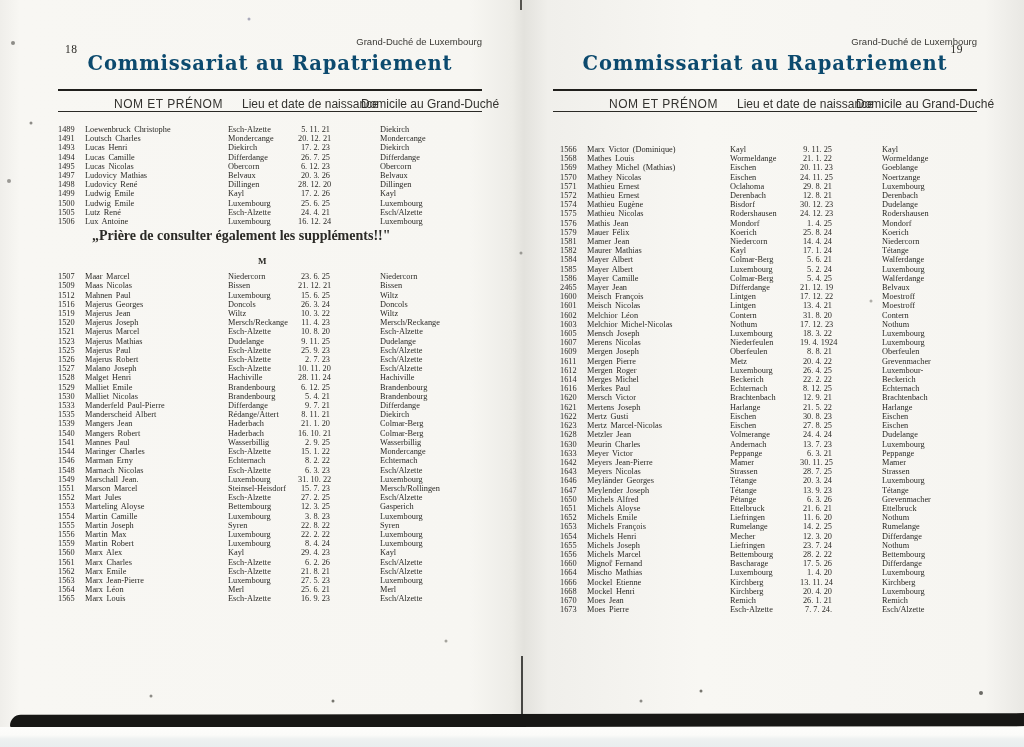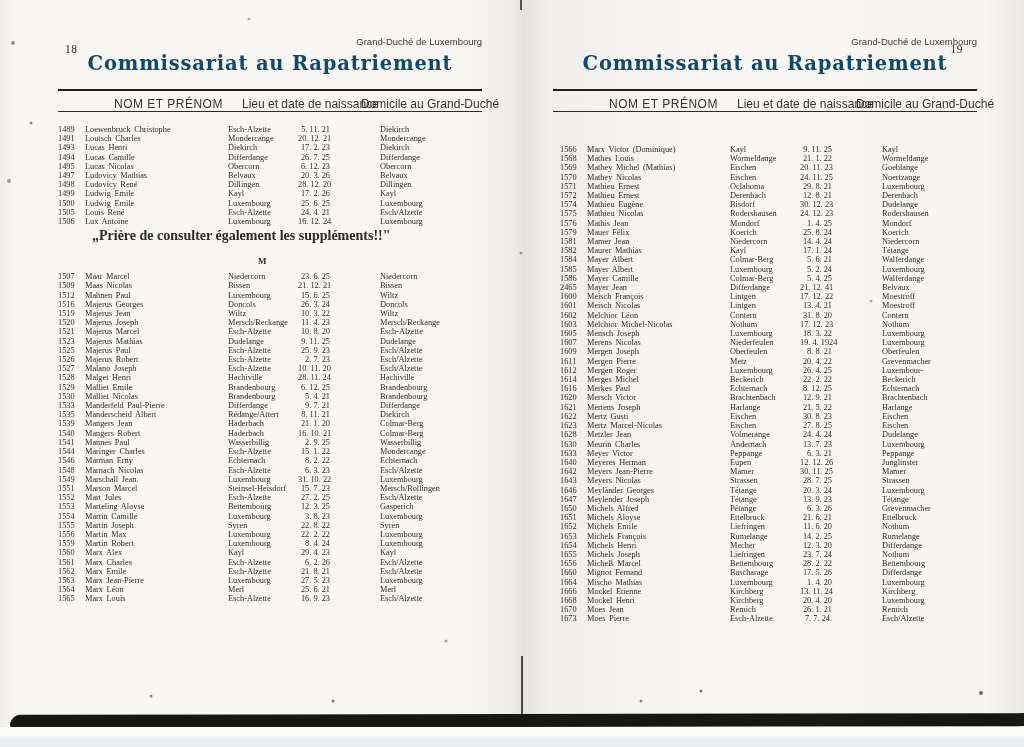--- a/index.html
+++ b/index.html
@@ -138,21 +138,21 @@
           </div>
           <div class="row">
             <span class="c c0">1500</span>
             <span class="c c1">Ludwig Emile</span>
             <span class="c c2">Luxembourg</span>
             <span class="c c3">25. 6. 25</span>
             <span class="c c4">Luxembourg</span>
           </div>
           <div class="row">
             <span class="c c0">1505</span>
-            <span class="c c1">Louis René</span>
+            <span class="c c1">Lutz René</span>
             <span class="c c2">Esch-Alzette</span>
             <span class="c c3">24. 4. 21</span>
             <span class="c c4">Esch/Alzette</span>
           </div>
           <div class="row">
             <span class="c c0">1506</span>
             <span class="c c1">Lux Antoine</span>
             <span class="c c2">Luxembourg</span>
             <span class="c c3">16. 12. 24</span>
             <span class="c c4">Luxembourg</span>
@@ -532,21 +532,21 @@
             <span class="c c0">1586</span>
             <span class="c c1">Mayer Camille</span>
             <span class="c c2">Colmar-Berg</span>
             <span class="c c3">5. 4. 25</span>
             <span class="c c4">Walferdange</span>
           </div>
           <div class="row">
             <span class="c c0">2465</span>
             <span class="c c1">Mayer Jean</span>
             <span class="c c2">Differdange</span>
-            <span class="c c3">21. 12. 41</span>
+            <span class="c c3">21. 12. 19</span>
             <span class="c c4">Belvaux</span>
           </div>
           <div class="row">
             <span class="c c0">1600</span>
             <span class="c c1">Meisch François</span>
             <span class="c c2">Lintgen</span>
             <span class="c c3">17. 12. 22</span>
             <span class="c c4">Moestroff</span>
           </div>
           <div class="row">
@@ -660,27 +660,20 @@
             <span class="c c2">Andernach</span>
             <span class="c c3">13. 7. 23</span>
             <span class="c c4">Luxembourg</span>
           </div>
           <div class="row">
             <span class="c c0">1633</span>
             <span class="c c1">Meyer Victor</span>
             <span class="c c2">Peppange</span>
             <span class="c c3">6. 3. 21</span>
             <span class="c c4">Peppange</span>
-          </div>
-          <div class="row">
-            <span class="c c0">1640</span>
-            <span class="c c1">Meyeres Herman</span>
-            <span class="c c2">Eupen</span>
-            <span class="c c3">12. 12. 26</span>
-            <span class="c c4">Junglinster</span>
           </div>
           <div class="row">
             <span class="c c0">1642</span>
             <span class="c c1">Meyers Jean-Pierre</span>
             <span class="c c2">Mamer</span>
             <span class="c c3">30. 11. 25</span>
             <span class="c c4">Mamer</span>
           </div>
           <div class="row">
             <span class="c c0">1643</span>

